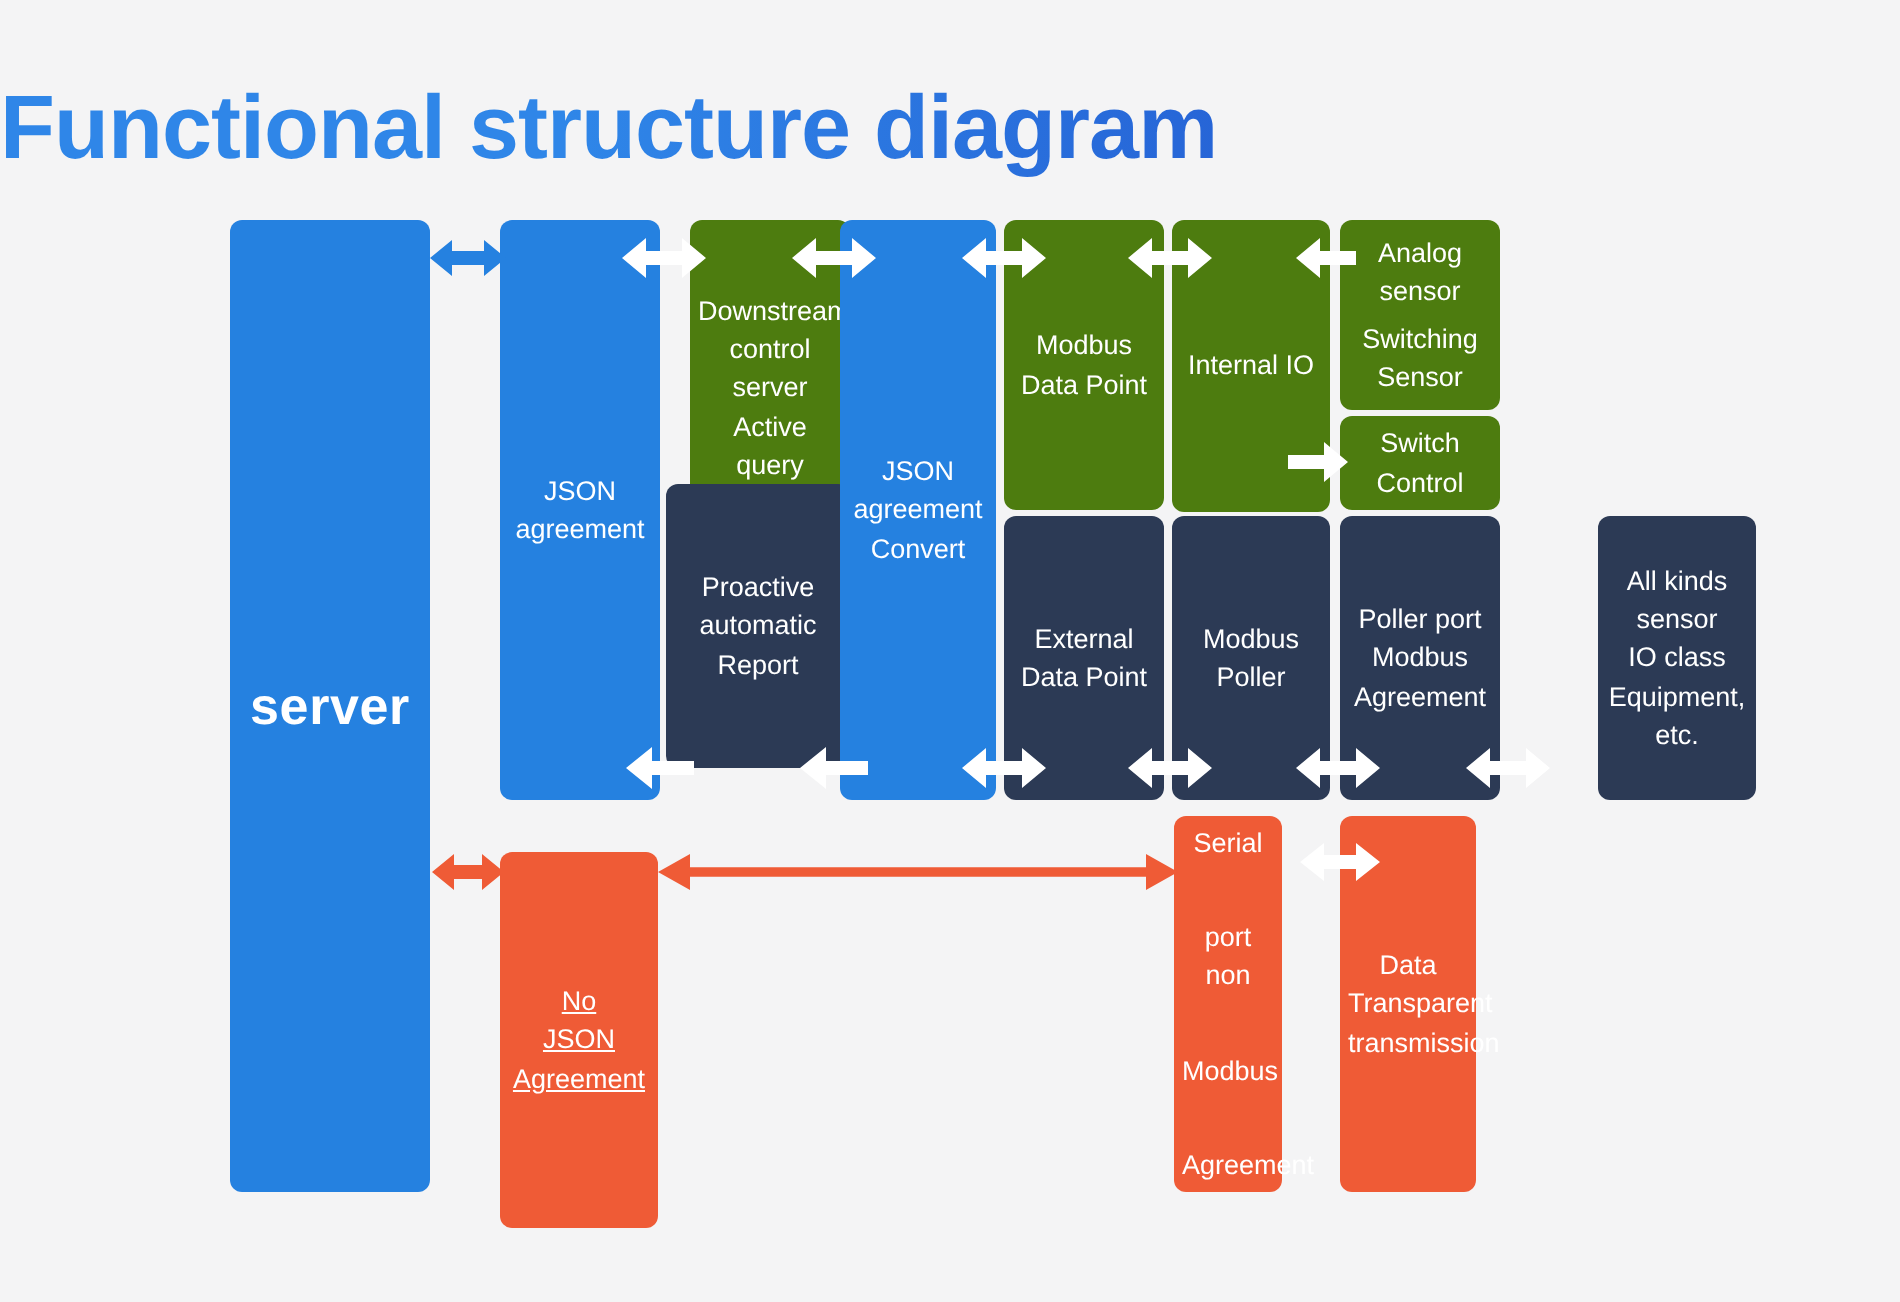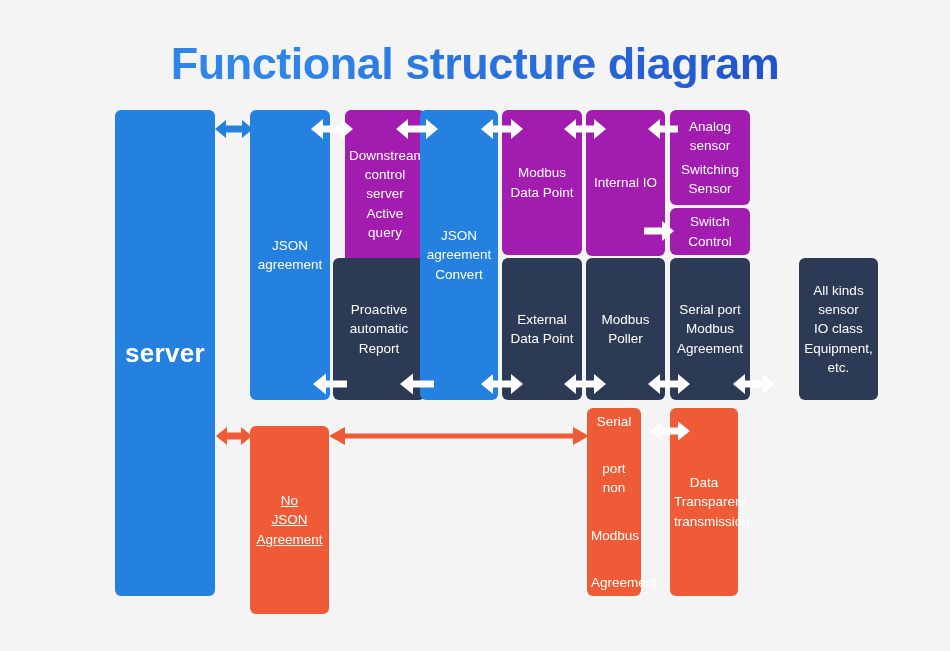--- a/index.html
+++ b/index.html
@@ -7,21 +7,21 @@
     width:950px;height:651px;
     background:#f4f4f5;
     font-family:"Liberation Sans","DejaVu Sans",sans-serif;
     overflow:hidden;
     position:relative;
   }
   #canvas{position:absolute;left:0;top:0;width:950px;height:651px;}
 
   .title{
     position:absolute;left:0;top:38px;width:950px;
-    text-align:center;
+    text-align:left;
     font-size:45px;
     font-weight:bold;
     letter-spacing:-0.5px;
     background:linear-gradient(90deg,#2f86e8 0%,#2f86e8 30%,#2767d8 62%,#1c40bf 100%);
     -webkit-background-clip:text;
     background-clip:text;
     color:transparent;
     -webkit-text-fill-color:transparent;
     white-space:nowrap;
   }
@@ -34,21 +34,21 @@
     flex-direction:column;
     align-items:center;
     justify-content:center;
     text-align:center;
     line-height:1.42;
     box-sizing:border-box;
     padding:2px 4px;
   }
   .box span{display:block;width:100%;}
   .blue{background:#2581e0;}
-  .teal{background:#a21caf;}
+  .teal{background:#4d7c0f;}
   .navy{background:#2c3a55;}
   .orange{background:#ef5b36;}
 
   .fs13{font-size:13.5px;}
   .fs26{font-size:26px;font-weight:bold;letter-spacing:0.3px;}
 
   
   .arrow{position:absolute;}
   .arrow svg{display:block;}
 </style>
@@ -68,21 +68,21 @@
     <span>agreement</span>
   </div>
 
   <div class="box teal fs13" style="left:333px;top:110px;width:80px;height:168px;margin-left:12px;">
     <span>Downstream</span>
     <span>control</span>
     <span>server</span>
     <span>Active query</span>
   </div>
 
-  <div class="box navy fs13" style="left:333px;top:258px;width:92px;height:142px;">
+  <div class="box navy fs13" style="left:333px;top:242px;width:92px;height:142px;">
     <span>Proactive</span>
     <span>automatic</span>
     <span>Report</span>
   </div>
 
   <div class="box blue fs13" style="left:420px;top:110px;width:78px;height:290px;">
     <span>JSON</span>
     <span>agreement</span>
     <span>Convert</span>
   </div>
@@ -116,21 +116,21 @@
       <span>Sensor</span>
     </div>
   </div>
 
   <div class="box teal fs13" style="left:670px;top:208px;width:80px;height:47px;">
     <span>Switch</span>
     <span>Control</span>
   </div>
 
   <div class="box navy fs13" style="left:670px;top:258px;width:80px;height:142px;">
-    <span>Serial port</span>
+    <span>Poller port</span>
     <span>Modbus</span>
     <span>Agreement</span>
   </div>
 
   <div class="box navy fs13" style="left:799px;top:258px;width:79px;height:142px;">
     <span>All kinds</span>
     <span>sensor</span>
     <span>IO class</span>
     <span>Equipment,</span>
     <span>etc.</span>

